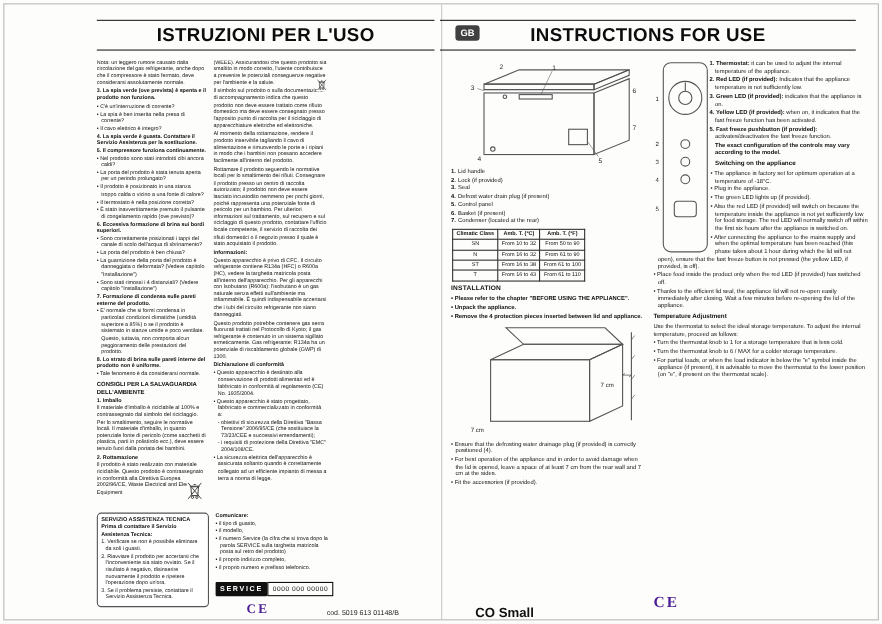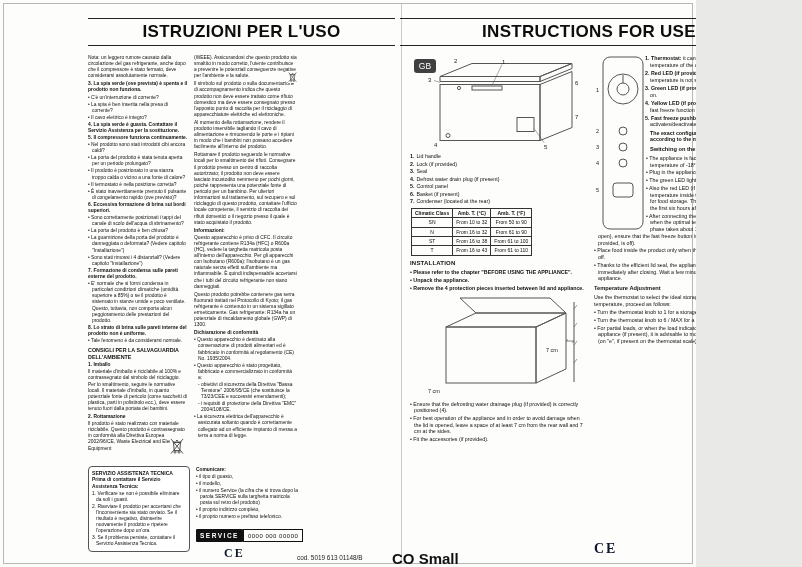--- a/index.html
+++ b/index.html
@@ -1,28 +1,28 @@
 <!DOCTYPE html>
 <html><head>
 <meta charset="utf-8">
 <style>
   *{margin:0;padding:0;box-sizing:border-box;}
   html,body{width:802px;height:567px;}
   body{font-family:"Liberation Sans",sans-serif;background:#e9e9e7;color:#111;}
-  .sheet{position:relative;width:696px;height:567px;background:#fdfdfc;overflow:hidden;}
+  .sheet{position:relative;width:802px;height:567px;background:#fdfdfc;overflow:hidden;}
   .abs{position:absolute;}
   .frame{inset:3px;border:1px solid #b8b8b4;}
   .divider{left:401px;top:4px;bottom:4px;width:1px;background:#c9c9c5;}
 
   .titleblock{border-top:1.4px solid #222;border-bottom:1.4px solid #222;text-align:center;padding:3px 0 3px;}
   .titleblock h1{font-size:17px;font-weight:bold;letter-spacing:.3px;color:#0d0d0d;font-family:"Liberation Sans",sans-serif;}
   .tb-left{left:88px;top:18px;width:307px;}
   .tb-right{left:400px;top:18px;width:378px;}
   .lang-badge{left:414px;top:23px;width:22px;height:14px;background:#404040;border-radius:3px;color:#fff;
-    font-size:8.5px;font-weight:normal;display:flex;align-items:center;justify-content:center;z-index:3;margin-top:36px;}
+    font-size:8.5px;font-weight:bold;display:flex;align-items:center;justify-content:center;z-index:3;}
 
   .col{overflow:hidden;}
   .c-it{font-size:4.9px;line-height:1.25;}
   .col1{left:88px;top:55px;width:100px;height:408px;}
   .col2{left:194px;top:55px;width:103px;height:408px;}
   .rcol1{left:410px;top:55px;width:176px;height:482px;font-size:5.3px;line-height:1.26;}
   .rcol2{left:594px;top:55px;width:196px;height:482px;font-size:5.3px;line-height:1.28;}
 
   .para{margin:0 0 1.8px;}
   .bold{font-weight:bold;margin:1px 0 1px;}
@@ -46,25 +46,25 @@
   svg text{font-family:"Liberation Sans",sans-serif;}
   .panel-svg{float:left;margin:0 6px 3px 0;}
 
   .service-box{left:88px;top:466px;width:102px;border:1px solid #555;border-radius:4px;padding:2.5px 3px;font-size:4.9px;line-height:1.25;background:#fff;}
   .service-title{font-weight:bold;font-size:5.1px;margin-bottom:1.6px;}
   .comunicare{left:196px;top:466px;width:104px;font-size:4.9px;line-height:1.25;}
   .service-badge{left:196px;top:529px;display:flex;height:13px;}
   .badge-label{background:#111;color:#fff;font-weight:bold;font-size:6.5px;letter-spacing:1.5px;padding:0 4px;display:flex;align-items:center;border-radius:1px;}
   .badge-number{border:1px solid #111;font-size:6px;padding:0 4px;display:flex;align-items:center;letter-spacing:.5px;}
 
-  .ce{font-weight:bold;color:#0f172a;letter-spacing:2px;font-family:"Liberation Serif",serif;}
+  .ce{font-weight:bold;color:#4c1d95;letter-spacing:2px;font-family:"Liberation Serif",serif;}
   .ce-left{left:224px;top:546px;font-size:12px;}
   .ce-right{left:594px;top:541px;font-size:14px;}
   .code{left:297px;top:554px;font-size:6.4px;color:#222;}
-  .model{left:392px;top:550px;font-size:15px;font-weight:bold;}
+  .model{left:432px;top:550px;font-size:12px;font-weight:bold;}
   .weee-a{left:170px;top:437px;background:#fdfdfc;}
   .weee-b{left:288px;top:71px;background:#fdfdfc;}
 </style>
 </head>
 <body>
 
 <div class="sheet">
   <div class="abs frame"></div>
   <div class="abs divider"></div>
 

